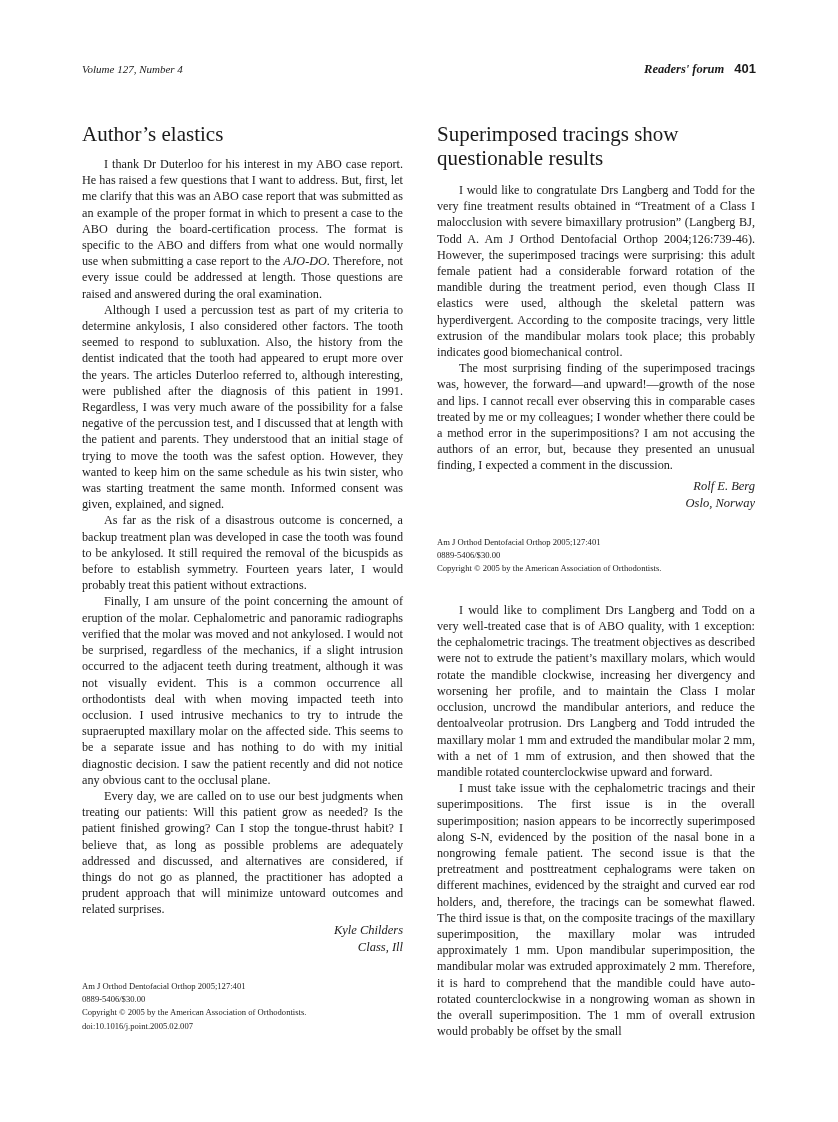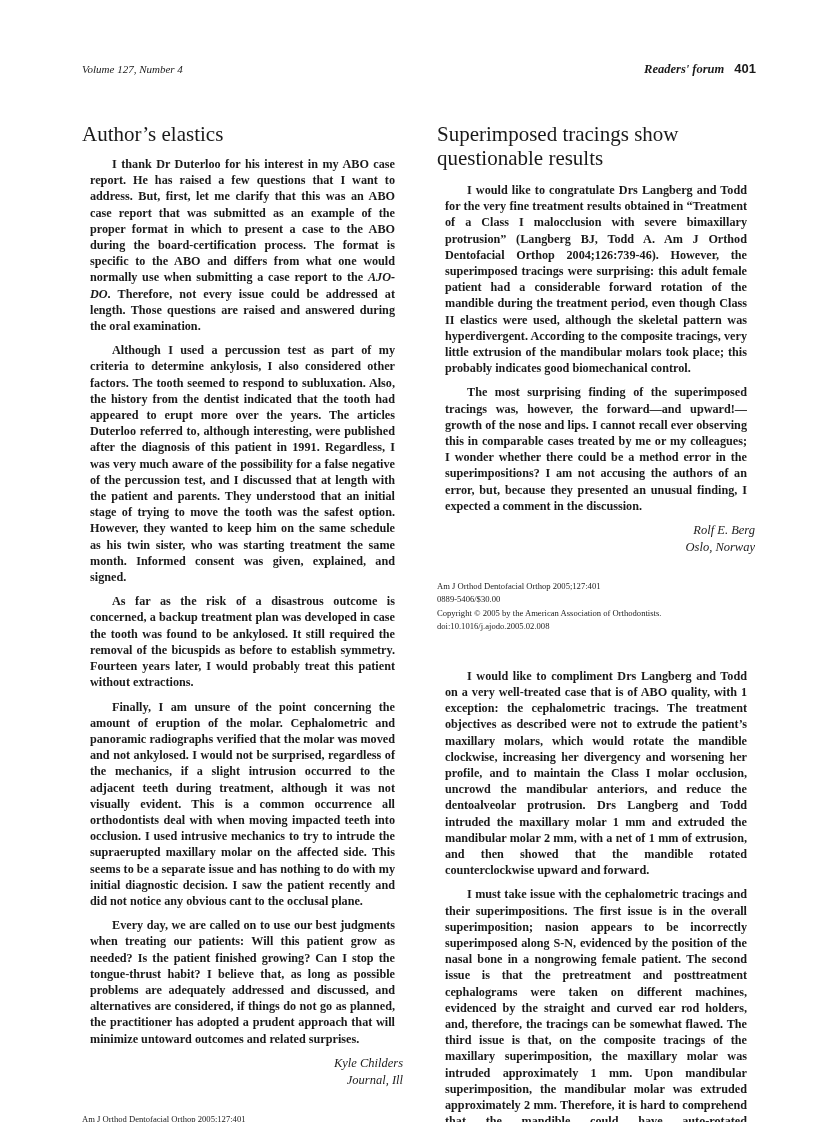--- a/index.html
+++ b/index.html
@@ -58,27 +58,26 @@
     h2.article-title {
       font-weight: normal;
       font-size: 21px;
       line-height: 24px;
       margin: 0 0 10px 0;
     }
     .col-right h2.article-title {
       margin-bottom: 12px;
     }
     p.body-para {
-      margin: 8px;
+      margin: 0;
       font-size: 12.2px;
       line-height: 16.2px;
       text-align: justify;
       text-indent: 22px;
       hyphens: auto;
-      font-weight: bold;
     }
     p.body-para em { font-style: italic; }
     .signature {
       text-align: right;
       font-style: italic;
       font-size: 12.5px;
       line-height: 17px;
       margin-top: 4px;
     }
     .citation {
@@ -104,21 +103,21 @@
   <h2 class="article-title">Author’s elastics</h2>
 
   <p class="body-para"><span>I thank Dr Duterloo for his interest in my ABO case report. He has raised a few questions that I want to address. But, first, let me clarify that this was an ABO case report that was submitted as an example of the proper format in which to present a case to the ABO during the board-certification process. The format is specific to the ABO and differs from what one would normally use when submitting a case report to the </span><em>AJO-DO</em><span>. Therefore, not every issue could be addressed at length. Those questions are raised and answered during the oral examination.</span></p>
   <p class="body-para">Although I used a percussion test as part of my criteria to determine ankylosis, I also considered other factors. The tooth seemed to respond to subluxation. Also, the history from the dentist indicated that the tooth had appeared to erupt more over the years. The articles Duterloo referred to, although interesting, were published after the diagnosis of this patient in 1991. Regardless, I was very much aware of the possibility for a false negative of the percussion test, and I discussed that at length with the patient and parents. They understood that an initial stage of trying to move the tooth was the safest option. However, they wanted to keep him on the same schedule as his twin sister, who was starting treatment the same month. Informed consent was given, explained, and signed.</p>
   <p class="body-para">As far as the risk of a disastrous outcome is concerned, a backup treatment plan was developed in case the tooth was found to be ankylosed. It still required the removal of the bicuspids as before to establish symmetry. Fourteen years later, I would probably treat this patient without extractions.</p>
   <p class="body-para">Finally, I am unsure of the point concerning the amount of eruption of the molar. Cephalometric and panoramic radiographs verified that the molar was moved and not ankylosed. I would not be surprised, regardless of the mechanics, if a slight intrusion occurred to the adjacent teeth during treatment, although it was not visually evident. This is a common occurrence all orthodontists deal with when moving impacted teeth into occlusion. I used intrusive mechanics to try to intrude the supraerupted maxillary molar on the affected side. This seems to be a separate issue and has nothing to do with my initial diagnostic decision. I saw the patient recently and did not notice any obvious cant to the occlusal plane.</p>
   <p class="body-para">Every day, we are called on to use our best judgments when treating our patients: Will this patient grow as needed? Is the patient finished growing? Can I stop the tongue-thrust habit? I believe that, as long as possible problems are adequately addressed and discussed, and alternatives are considered, if things do not go as planned, the practitioner has adopted a prudent approach that will minimize untoward outcomes and related surprises.</p>
 
   <div class="signature">
     <div>Kyle Childers</div>
-    <div>Journal, Ill</div>
+    <div>Class, Ill</div>
   </div>
 
   <div class="citation">
     <div>Am J Orthod Dentofacial Orthop 2005;127:401</div>
     <div>0889-5406/$30.00</div>
     <div>Copyright © 2005 by the American Association of Orthodontists.</div>
     <div>doi:10.1016/j.point.2005.02.007</div>
   </div>
 </div>
 
@@ -131,21 +130,20 @@
 
     <div class="signature">
       <div>Rolf E. Berg</div>
       <div>Oslo, Norway</div>
     </div>
 
     <div class="citation">
       <div>Am J Orthod Dentofacial Orthop 2005;127:401</div>
       <div>0889-5406/$30.00</div>
       <div>Copyright © 2005 by the American Association of Orthodontists.</div>
-      <div>doi:10.1016/j.ajodo.2005.02.008</div>
     </div>
   </div>
 
   <div class="letter-gap"></div>
 
   <div>
     <p class="body-para">I would like to compliment Drs Langberg and Todd on a very well-treated case that is of ABO quality, with 1 exception: the cephalometric tracings. The treatment objectives as described were not to extrude the patient’s maxillary molars, which would rotate the mandible clockwise, increasing her divergency and worsening her profile, and to maintain the Class I molar occlusion, uncrowd the mandibular anteriors, and reduce the dentoalveolar protrusion. Drs Langberg and Todd intruded the maxillary molar 1 mm and extruded the mandibular molar 2 mm, with a net of 1 mm of extrusion, and then showed that the mandible rotated counterclockwise upward and forward.</p>
     <p class="body-para">I must take issue with the cephalometric tracings and their superimpositions. The first issue is in the overall superimposition; nasion appears to be incorrectly superimposed along S-N, evidenced by the position of the nasal bone in a nongrowing female patient. The second issue is that the pretreatment and posttreatment cephalograms were taken on different machines, evidenced by the straight and curved ear rod holders, and, therefore, the tracings can be somewhat flawed. The third issue is that, on the composite tracings of the maxillary superimposition, the maxillary molar was intruded approximately 1 mm. Upon mandibular superimposition, the mandibular molar was extruded approximately 2 mm. Therefore, it is hard to comprehend that the mandible could have auto-rotated counterclockwise in a nongrowing woman as shown in the overall superimposition. The 1 mm of overall extrusion would probably be offset by the small</p>
   </div>
 </div>

